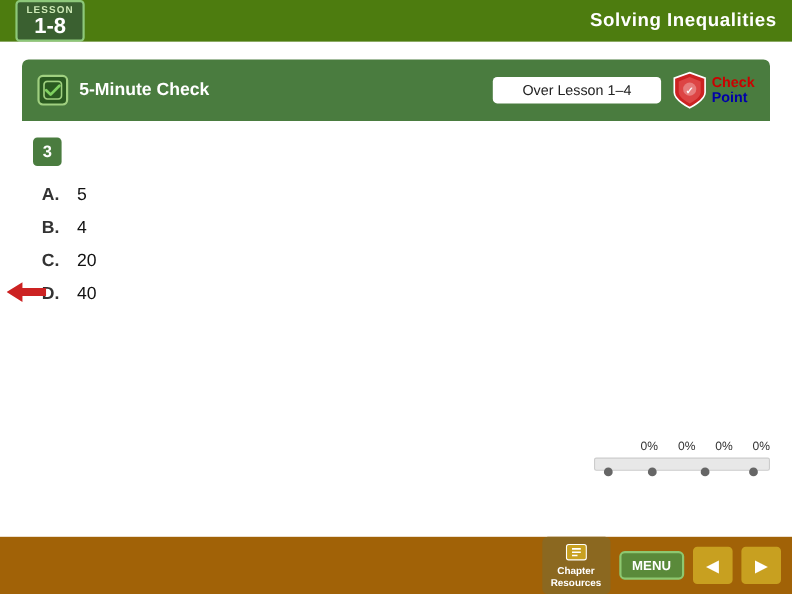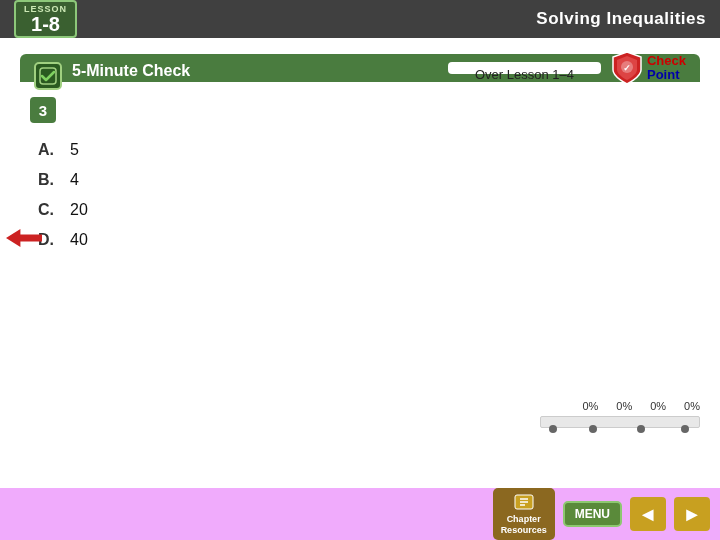--- a/index.html
+++ b/index.html
@@ -10,21 +10,21 @@
       background: #fff;
       overflow: hidden;
       position: relative;
     }
 
     
     .top-bar {
       position: absolute;
       top: 0; left: 0; right: 0;
       height: 38px;
-      background: #404040;
+      background: #4d7c0f;
       display: flex;
       align-items: center;
       justify-content: space-between;
       padding: 0 14px;
     }
     .lesson-badge {
       display: flex;
       flex-direction: column;
       align-items: center;
       background: #3a6030;
@@ -57,25 +57,26 @@
     .content-area {
       position: absolute;
       top: 38px; left: 0; right: 0; bottom: 52px;
       background: #fff;
       padding: 0;
     }
 
     
     .check-header {
       display: flex;
+      align-items: center;
       background: #4a7c3f;
       margin: 16px 20px 0 20px;
       border-radius: 6px 6px 0 0;
       padding: 8px 14px;
-      height: 28px;
+      height: 56px;
     }
     .check-icon {
       width: 28px;
       height: 28px;
       background: #2a5a20;
       border: 2px solid #a0d080;
       border-radius: 5px;
       display: flex;
       align-items: center;
       justify-content: center;
@@ -167,21 +168,21 @@
     }
     .answer-value {
       font-size: 16px;
     }
 
     
     .bottom-bar {
       position: absolute;
       bottom: 0; left: 0; right: 0;
       height: 52px;
-      background: #f0abfc;
+      background: #a16207;
       display: flex;
       align-items: center;
       justify-content: flex-end;
       padding: 0 10px;
       gap: 8px;
     }
 
     
     .progress-section {
       position: absolute;

